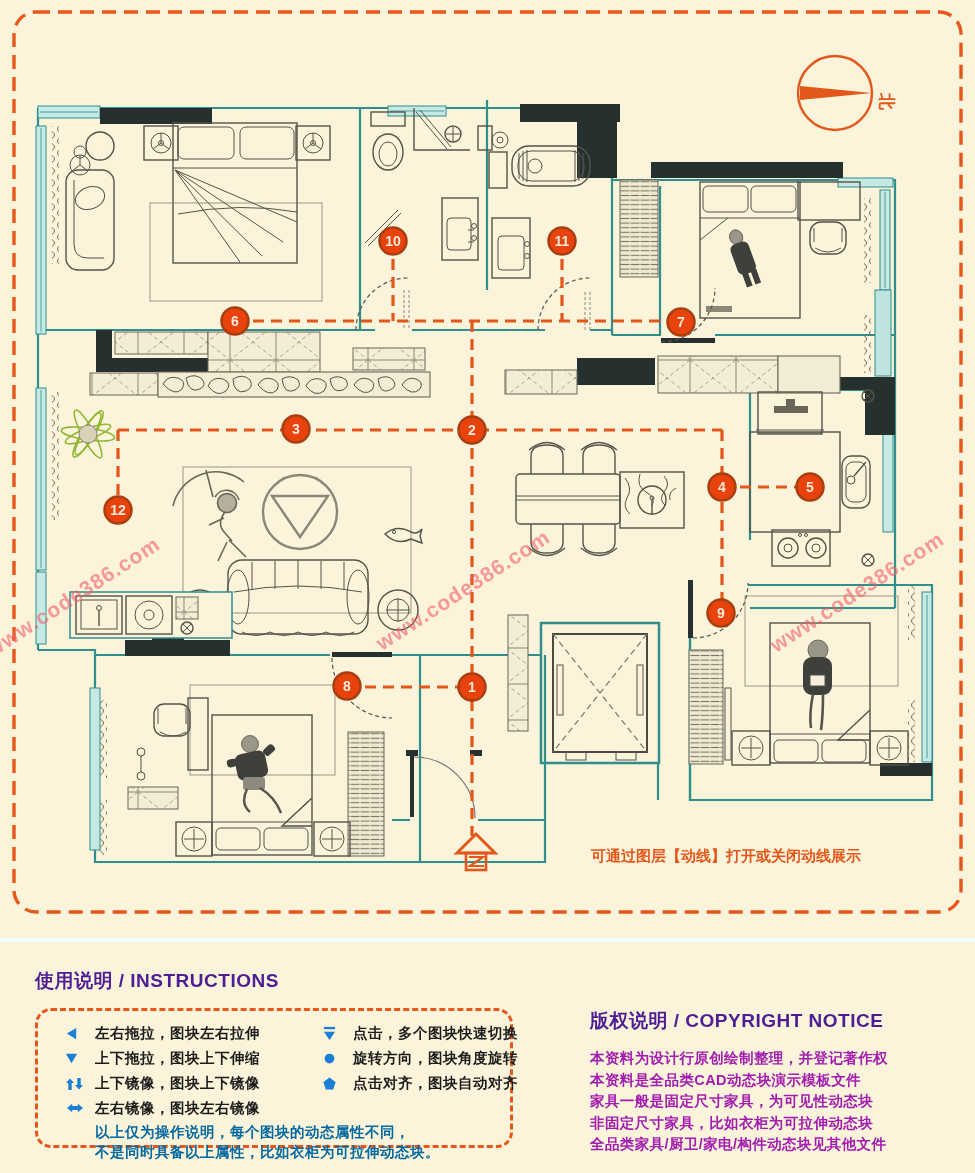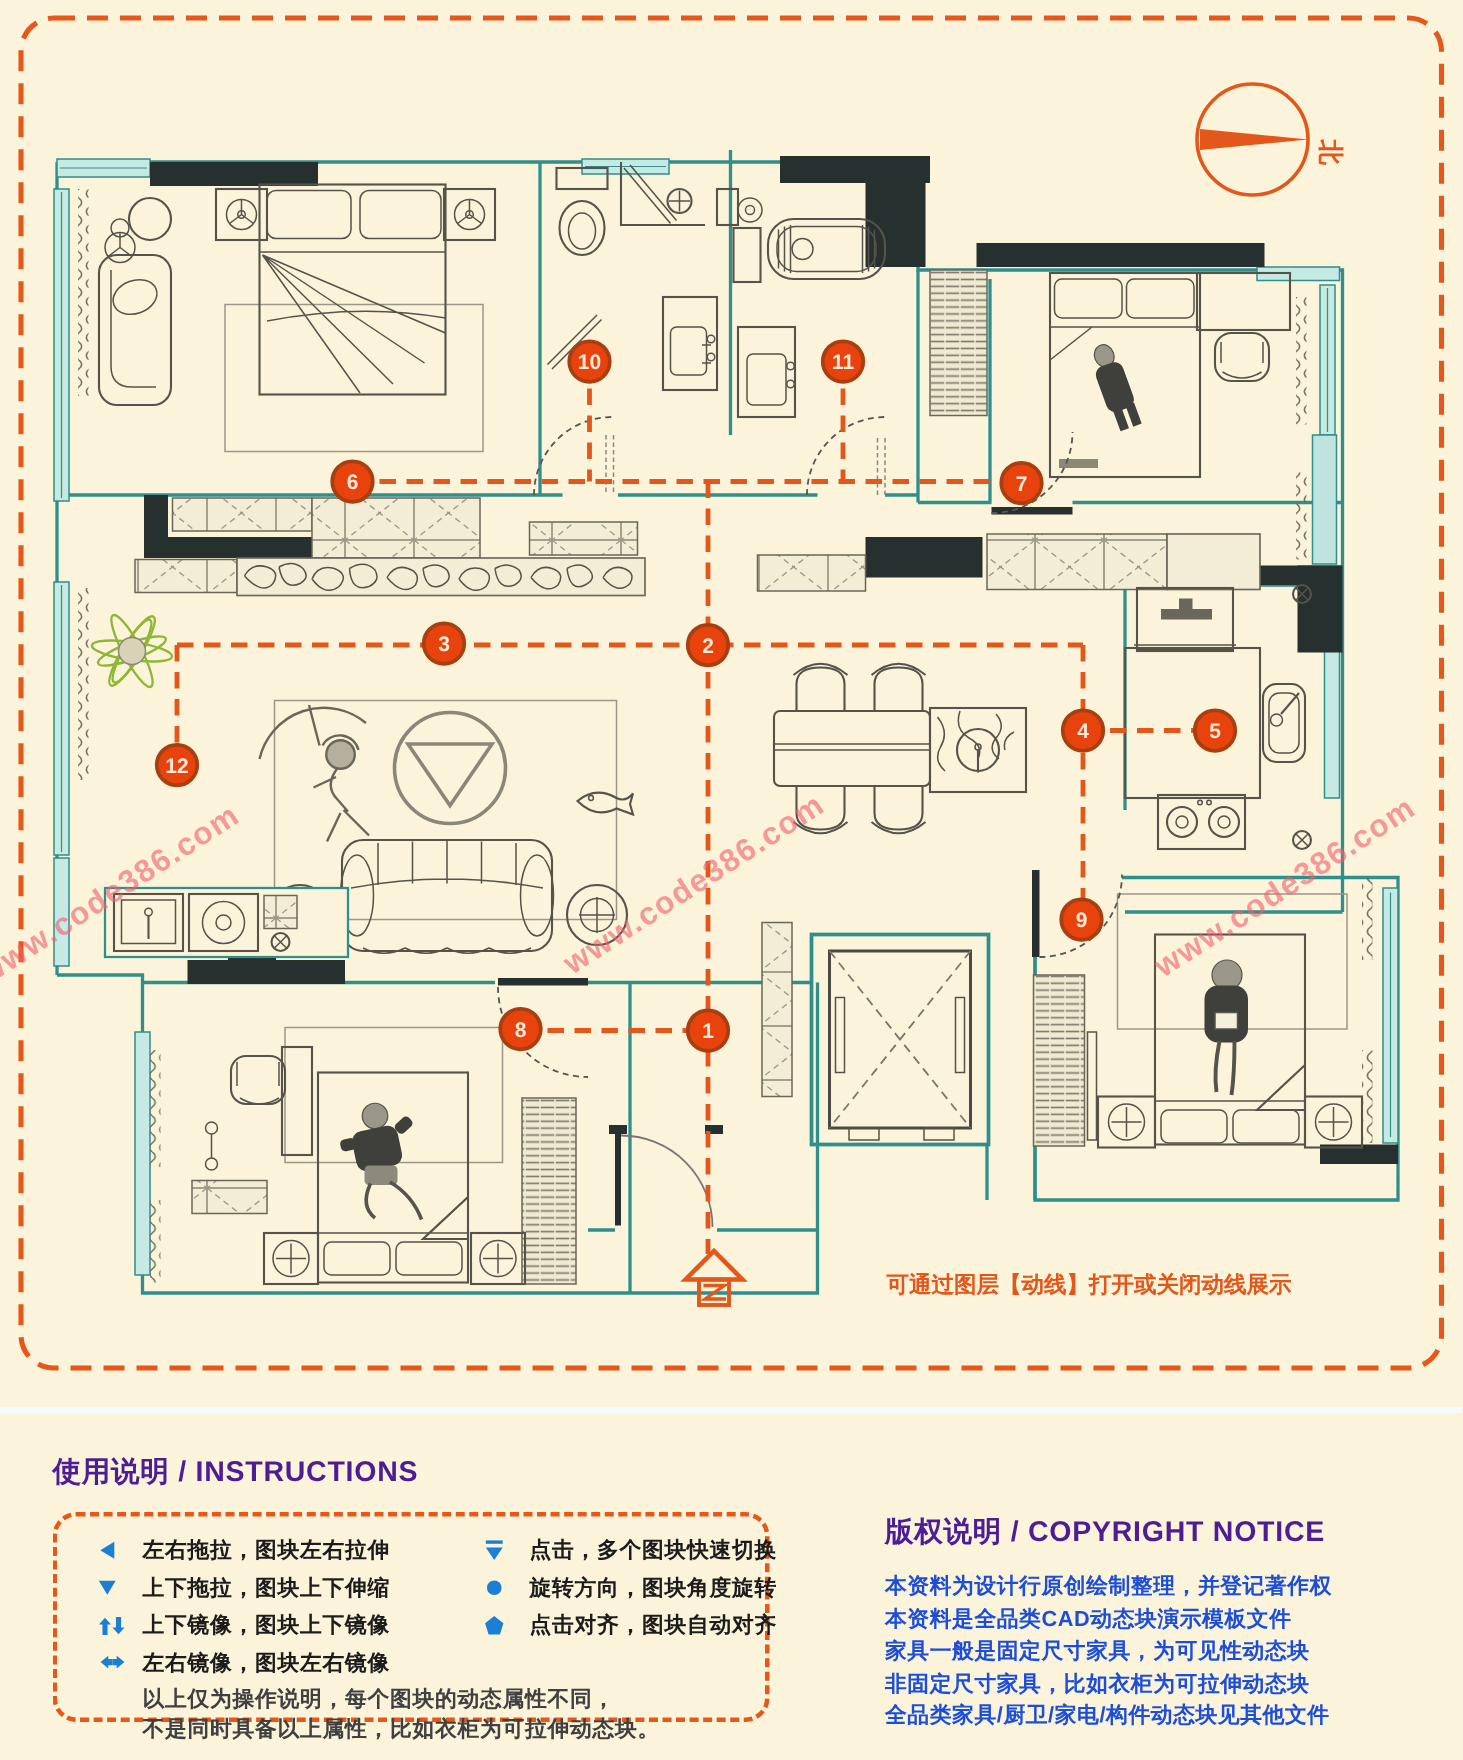--- a/index.html
+++ b/index.html
@@ -34,23 +34,23 @@
     padding:10px 8px 8px 26px;
   }
   .inst-cols{display:flex;gap:32px;}
   .col-l{width:226px;flex:none;}
   .col-r{flex:1;font-family:Liberation Mono, monospace;}
   .inst-row{display:flex;align-items:center;height:25px;gap:7px;}
   .ic{width:24px;flex:none;display:flex;align-items:center;gap:1px;}
   .ic svg{display:block;}
   .itx{font-size:14.5px;font-weight:700;color:#1c1c1c;letter-spacing:0.5px;white-space:nowrap;}
   .footnotes{margin-top:2px;padding-left:31px;}
-  .fline{font-size:14.5px;font-weight:700;color:#404040;letter-spacing:0.5px;height:20px;white-space:nowrap;}
+  .fline{font-size:14.5px;font-weight:700;color:#0369a1;letter-spacing:0.5px;height:20px;white-space:nowrap;}
   .copyright{margin-left:63px;margin-top:40px;}
-  .cline{font-size:14.5px;font-weight:600;color:#1d4ed8;letter-spacing:0.4px;line-height:21.5px;white-space:nowrap;}
+  .cline{font-size:14.5px;font-weight:600;color:#a21caf;letter-spacing:0.4px;line-height:21.5px;white-space:nowrap;}
 
   
   .obord{fill:none;stroke:#E8571A;stroke-width:3.4;stroke-dasharray:14 8;}
   .tw{fill:none;stroke:#2F8F8C;stroke-width:2.2;}
   .wallD{fill:#26302F;stroke:none;}
   .win{fill:#C7E9E4;stroke:#2F8F8C;stroke-width:1;}
   .winL{stroke:#2F8F8C;stroke-width:0.8;fill:none;}
   .cab{fill:#F4EDD6;stroke:#6a675a;stroke-width:1.1;}
   .f{fill:none;stroke:#55534a;stroke-width:1.4;}
   .fl{fill:none;stroke:#55534a;stroke-width:1;}

